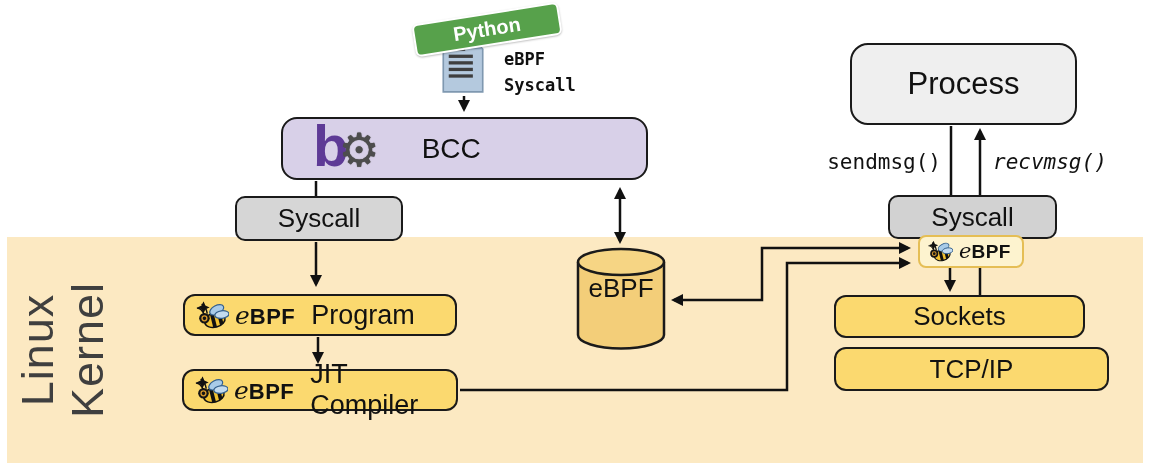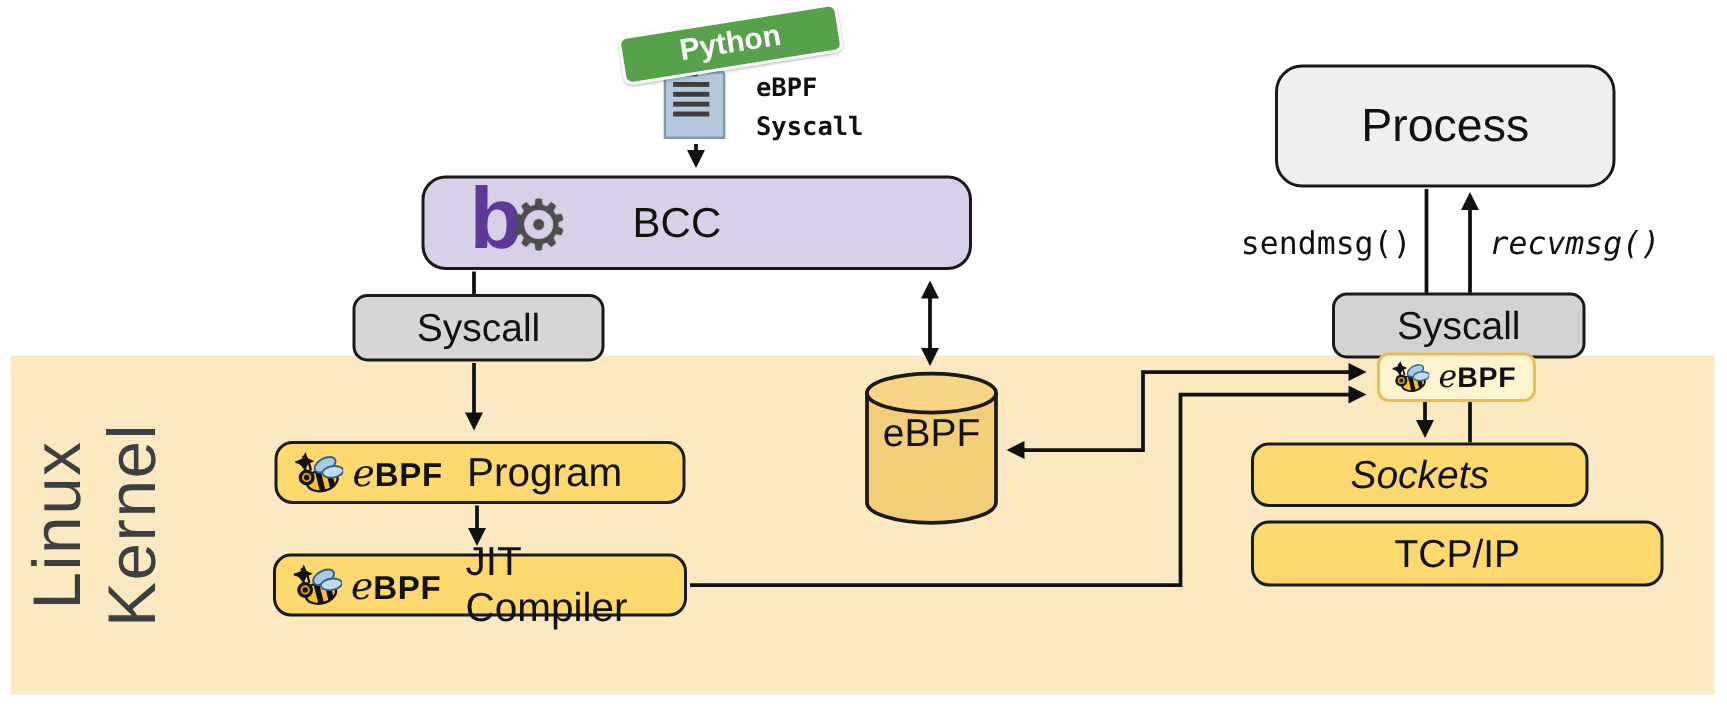--- a/index.html
+++ b/index.html
@@ -24,21 +24,21 @@
     display:flex;align-items:center;justify-content:center;
   }
   .gold{background:#FBD96F;border-radius:12px;}
   .gray{background:#D6D6D6;border-radius:10px;}
   #bcc-box{left:281px;top:117px;width:367px;height:63px;background:#D8D0E8;border-radius:16px;justify-content:flex-start;padding-left:30px;}
   #process-box{left:850px;top:43px;width:227px;height:82px;background:#EFEFEF;border-radius:18px;font-size:31px;}
   #syscall-user{left:235px;top:196px;width:168px;height:45px;font-size:26px;}
   #syscall-net{left:888px;top:195px;width:169px;height:44px;font-size:26px;background:#D2D2D2;}
   #verifier-box{left:183px;top:294px;width:274px;height:42px;font-size:27px;justify-content:flex-start;padding-left:10px;}
   #jit-box{left:182px;top:369px;width:276px;height:42px;font-size:27px;justify-content:flex-start;padding-left:10px;}
-  #sockets-box{left:834px;top:295px;width:225px;height:43px;font-size:26px;font-style:italic;}
+  #sockets-box{left:834px;top:295px;width:251px;height:43px;font-size:26px;}
   #tcpip-box{left:834px;top:347px;width:275px;height:44px;font-size:26px;}
   
   .ebpf-logo{display:inline-flex;align-items:baseline;margin:0 4px 0 6px;}
   .ebpf-e{font-family:"DejaVu Serif",serif;font-style:italic;font-size:25px;line-height:1;}
   .ebpf-bpf{font-weight:bold;font-size:22px;line-height:1;letter-spacing:.5px;}
   .node-label-gap{margin-left:12px;}
   
   #bcc-logo{display:flex;align-items:center;height:100%;}
   #bcc-b{font-size:58px;font-weight:bold;color:#5E3A96;line-height:0;margin-top:-6px;}
   #bcc-gear{font-size:46px;color:#4D4D4D;line-height:0;margin-left:-10px;margin-top:2px;text-shadow:0 0 1px #4D4D4D;}

